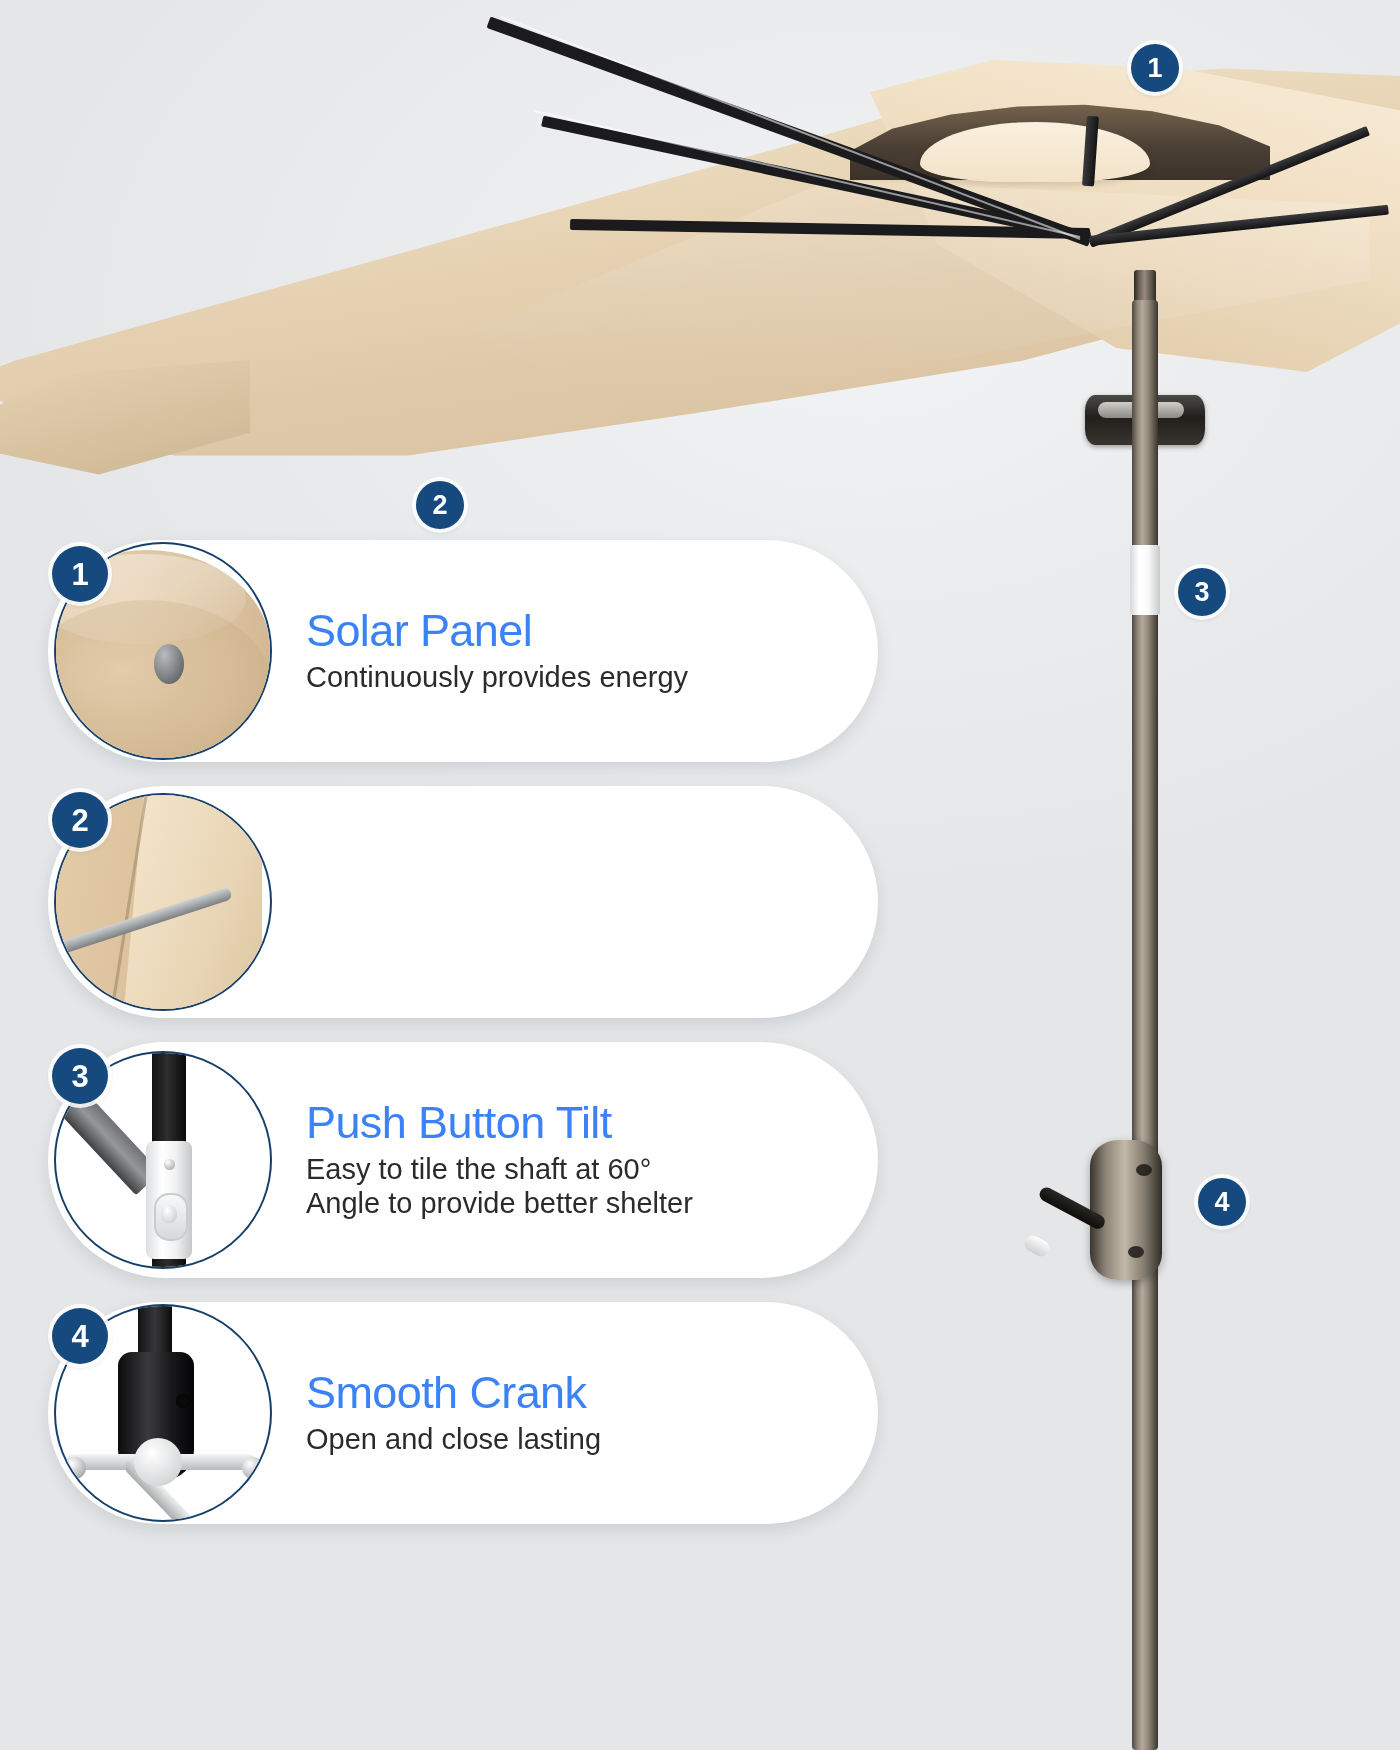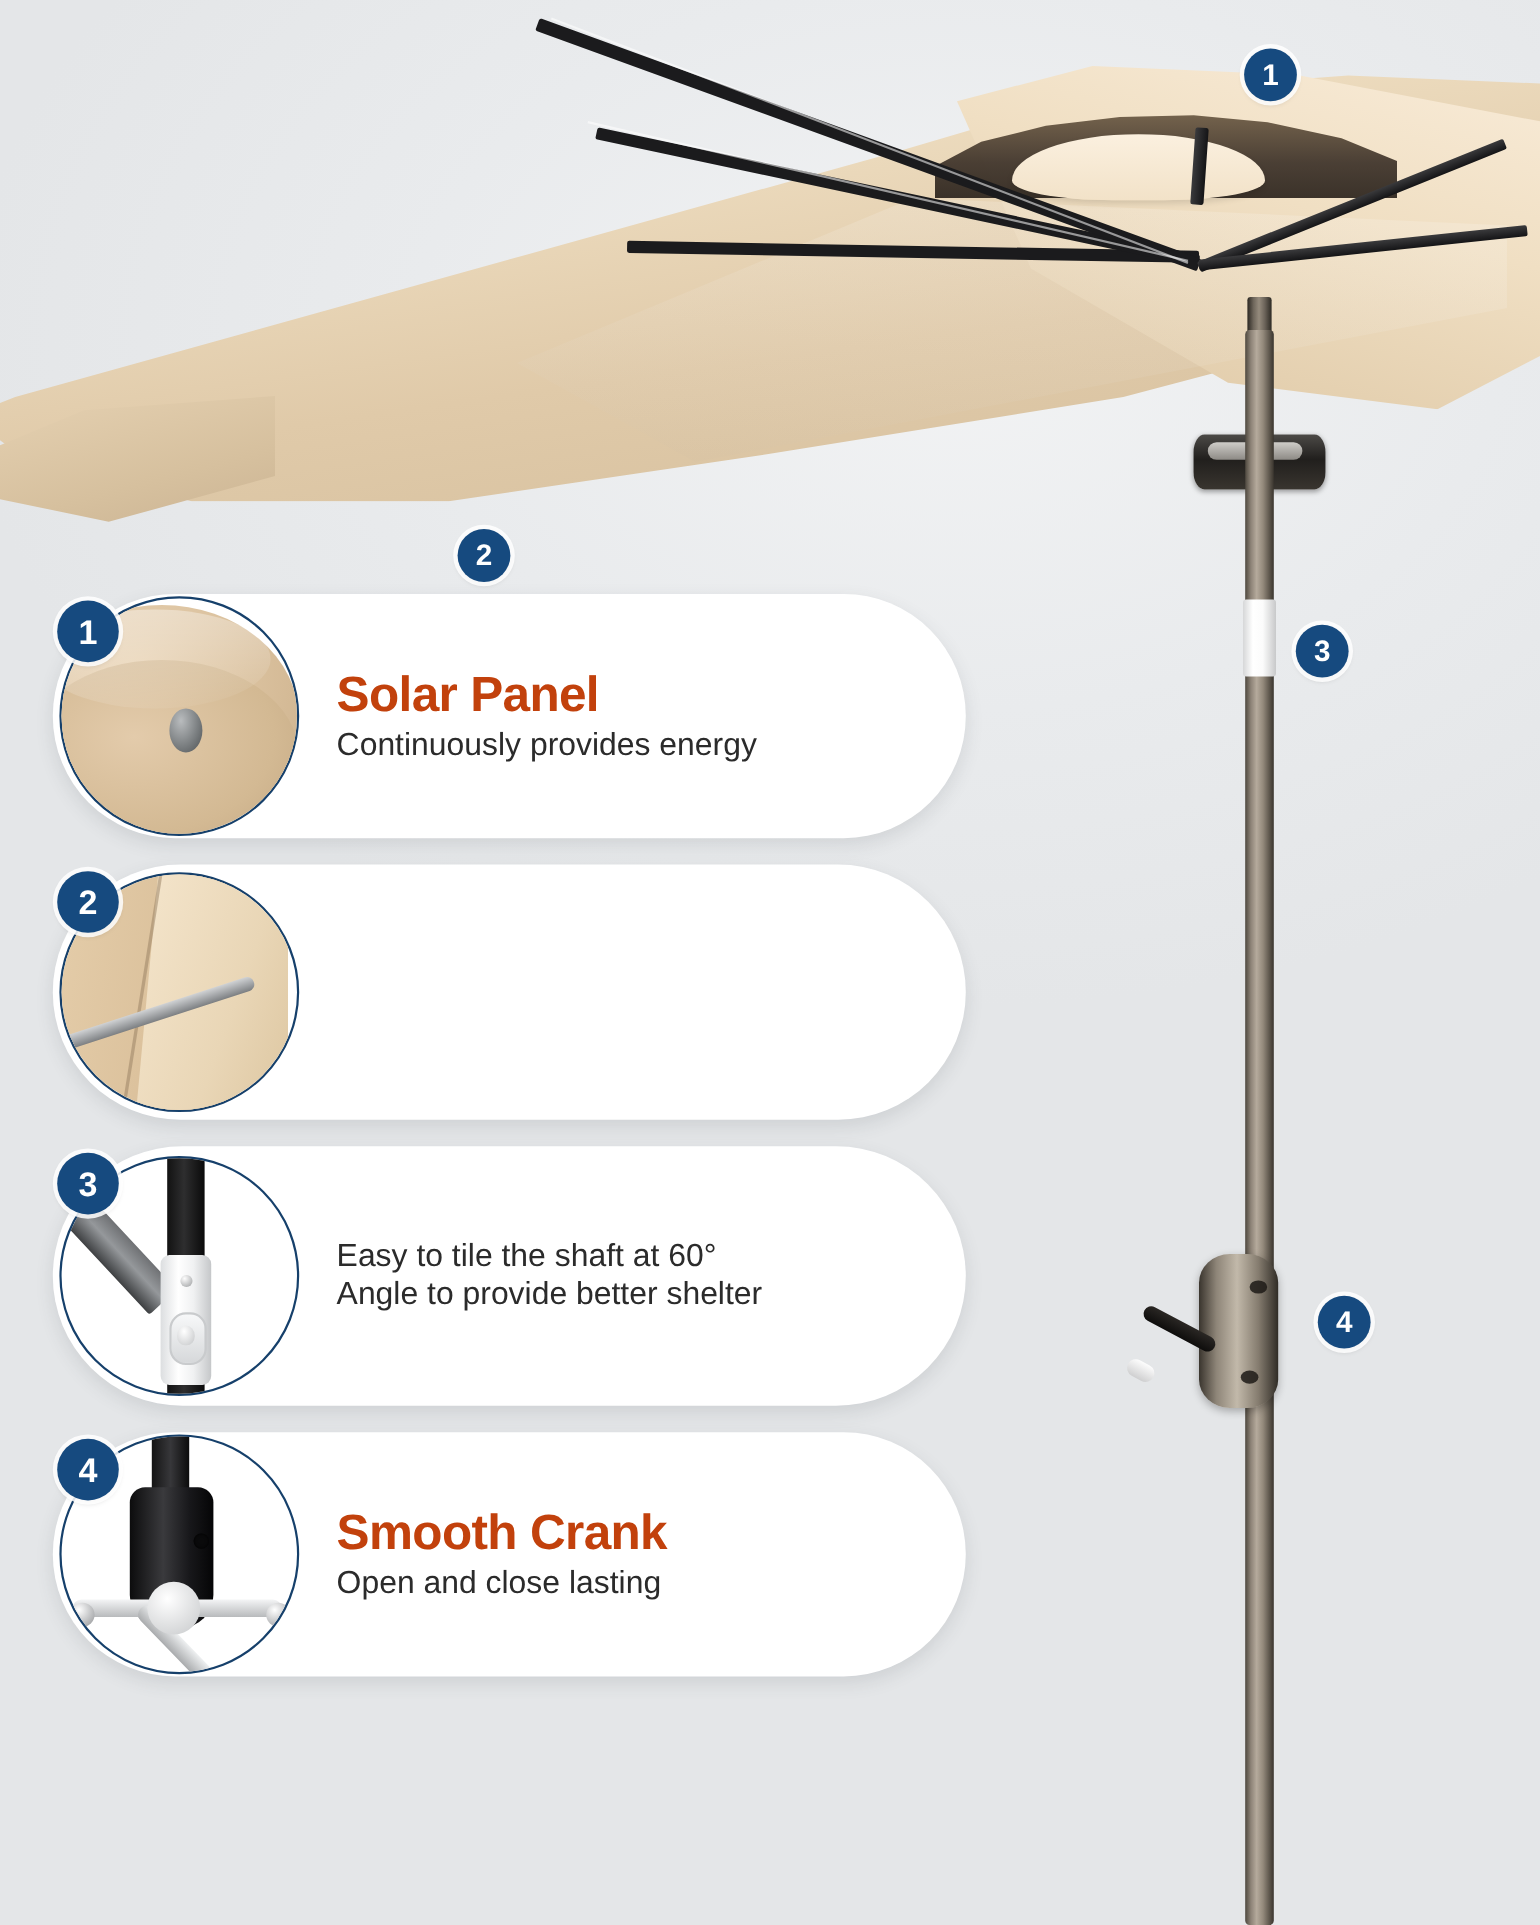--- a/index.html
+++ b/index.html
@@ -151,22 +151,22 @@
     background:#ffffff;
     overflow:hidden;
   }
   .thumb-inner{position:absolute;inset:0;}
   .badge.card-badge{
     width:56px;height:56px;font-size:31px;
     position:absolute;left:4px;top:6px;z-index:6;
   }
   .card-text{padding-left:34px;padding-right:20px;}
   .card-title{
-    color:#c2410c;
-    font-weight:bold;
+    color:#3b82f6;
+    font-weight:normal;
     font-size:45px;
     line-height:1.06;
     letter-spacing:-.6px;
     margin:0 0 6px 0;
     white-space:pre-line;
   }
   .card-sub{
     color:#2b2b2b;
     font-size:29px;
     line-height:1.17;
@@ -368,20 +368,21 @@
           <div class="t3-pole"></div>
           <div class="t3-arm"></div>
           <div class="t3-joint"></div>
           <div class="t3-screw"></div>
           <div class="t3-btn"></div>
           <div class="t3-btn-in"></div>
         </div>
       </div>
       <div class="badge card-badge">3</div>
       <div class="card-text">
+        <p class="card-title">Push Button Tilt</p>
         <p class="card-sub">Easy to tile the shaft at 60°
 Angle to provide better shelter</p>
       </div>
     </div>
 
     <div class="card card-4">
       <div class="thumb">
         <div class="thumb-inner">
           <div class="t4-pole"></div>
           <div class="t4-hub"></div>

